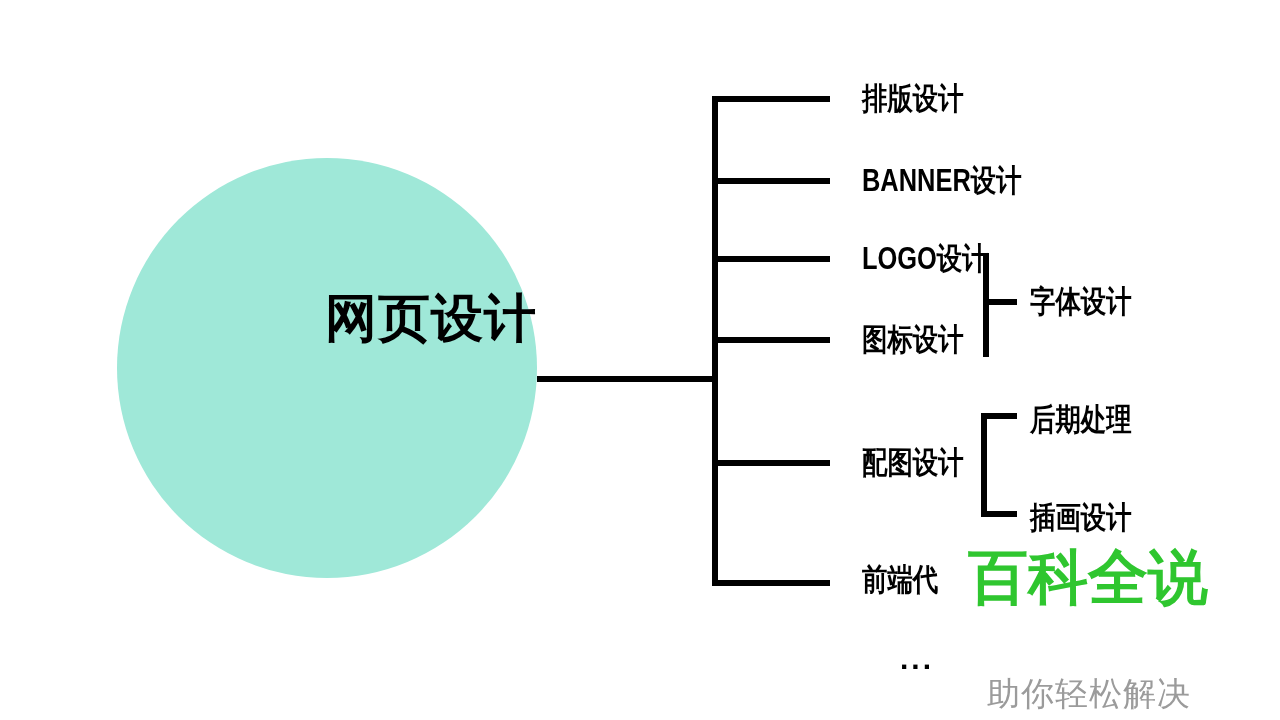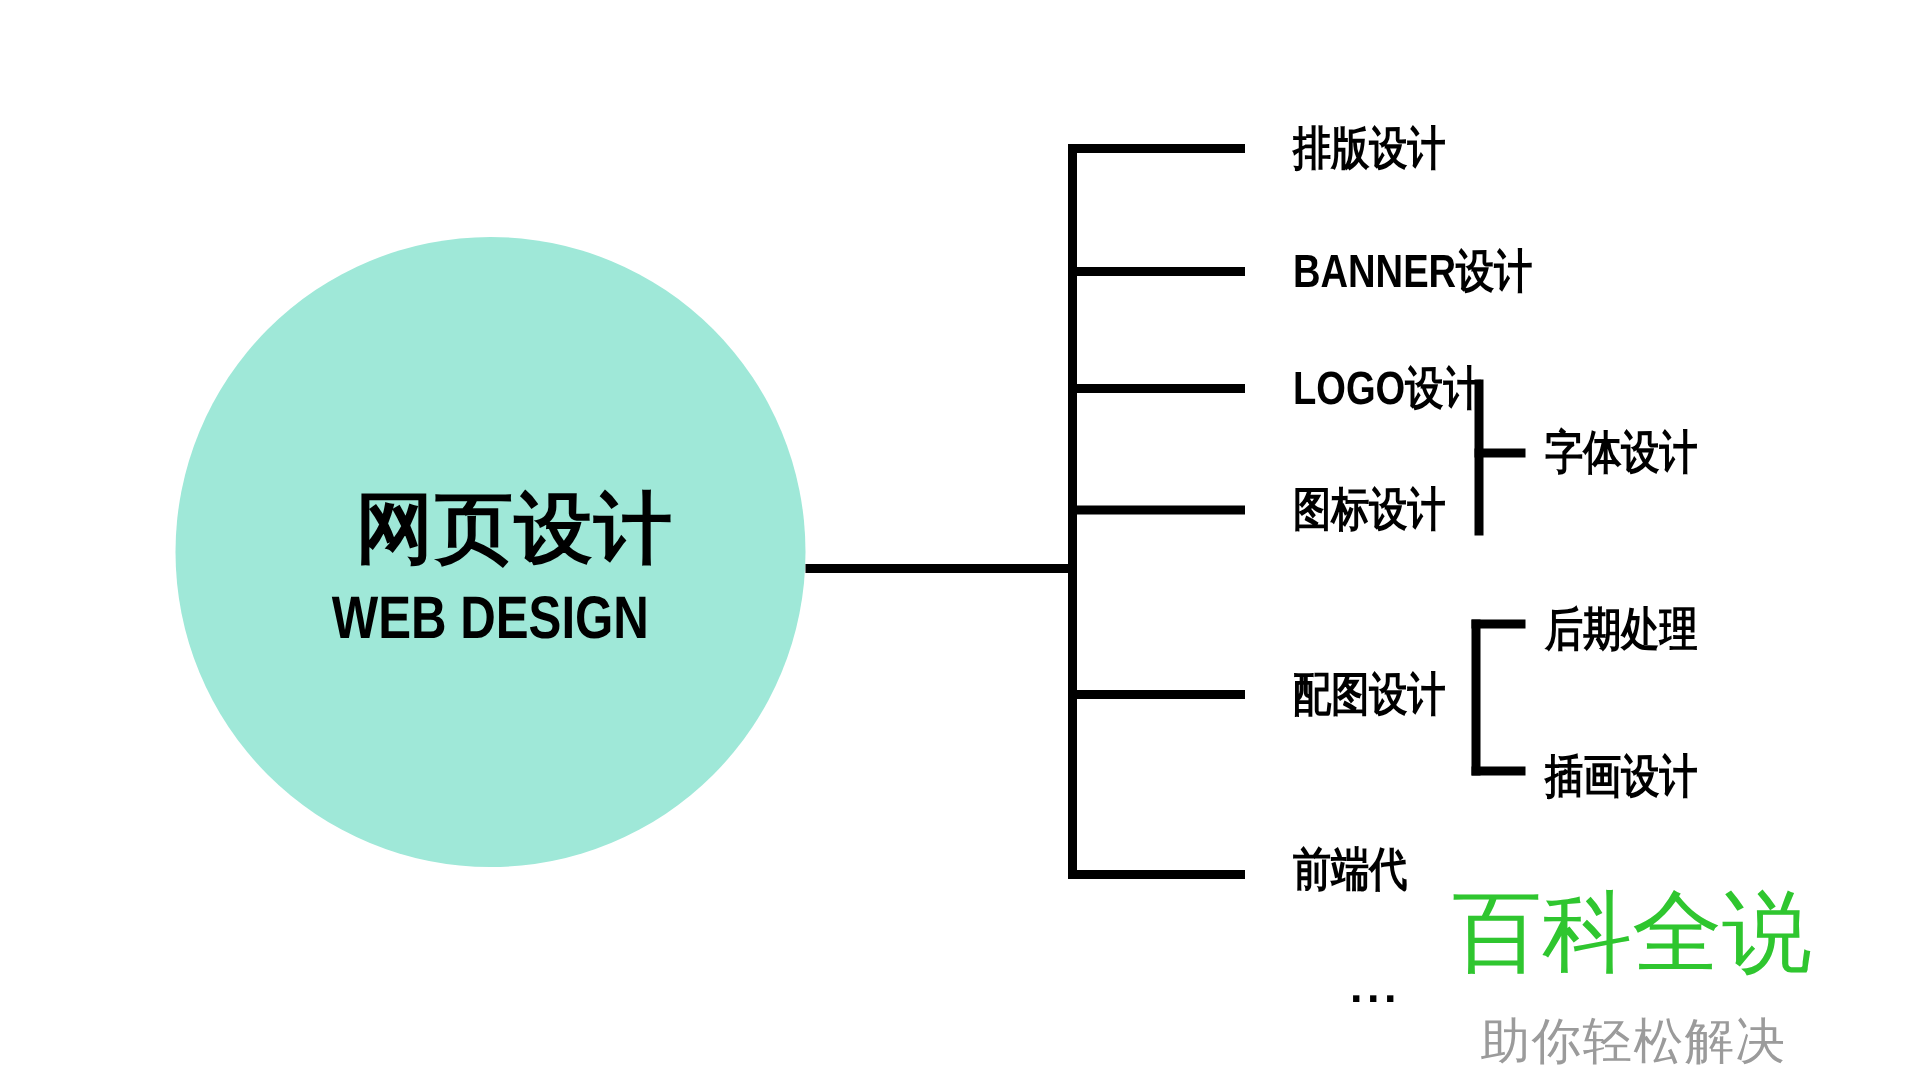--- a/index.html
+++ b/index.html
@@ -20,31 +20,30 @@
     position: absolute;
     left: 117px;
     top: 158px;
     width: 420px;
     height: 420px;
     border-radius: 50%;
     background: var(--circle-fill, #9fe8d8);
   }
   .circle .title-cn {
     position: absolute;
-    left: 16px;
+    left: 0;
     top: 134px;
     width: 100%;
-    text-align: center;
+    text-align: right;
     font-size: 52px;
     font-weight: bold;
     color: var(--text-color, #000000);
     line-height: 1;
     letter-spacing: 1px;
     white-space: nowrap;
-    margin-top: 35px;
   }
   .circle .title-en {
     position: absolute;
     left: 0;
     top: 234px;
     width: 100%;
     text-align: center;
     font-size: 40px;
     font-weight: bold;
     color: var(--text-color, #000000);
@@ -81,23 +80,23 @@
     font-size: 30px;
     font-weight: bold;
     letter-spacing: 3px;
     color: var(--text-color, #000000);
     line-height: 1;
   }
   
   .wm-title {
     position: absolute;
     left: 968px;
-    top: 592px;
+    top: 548px;
     font-size: 60px;
-    font-weight: normal;
+    font-weight: bold;
     color: var(--wm-green, #2fc62f);
     line-height: 1;
     letter-spacing: 0px;
     white-space: nowrap;
   }
   .wm-subtitle {
     position: absolute;
     left: 987px;
     top: 641px;
     font-size: 33px;
@@ -109,21 +108,20 @@
     margin-top: 36px;
   }
 </style>
 </head>
 <body>
 
 <div class="canvas">
 
   <div class="circle">
     <div class="title-cn">网页设计</div>
-    <div class="title-en"><span class="squeeze">WEB DESIGN</span></div>
   </div>
 
   <div class="line" style="left:537px; top:376px; width:178px; height:6px;"></div>
   <div class="line" style="left:712px; top:96px; width:6px; height:490px;"></div>
   <div class="line" style="left:712px; top:96px;  width:118px; height:6px;"></div>
   <div class="line" style="left:712px; top:178px; width:118px; height:6px;"></div>
   <div class="line" style="left:712px; top:256px; width:118px; height:6px;"></div>
   <div class="line" style="left:712px; top:337px; width:118px; height:6px;"></div>
   <div class="line" style="left:712px; top:460px; width:118px; height:6px;"></div>
   <div class="line" style="left:712px; top:580px; width:118px; height:6px;"></div>

